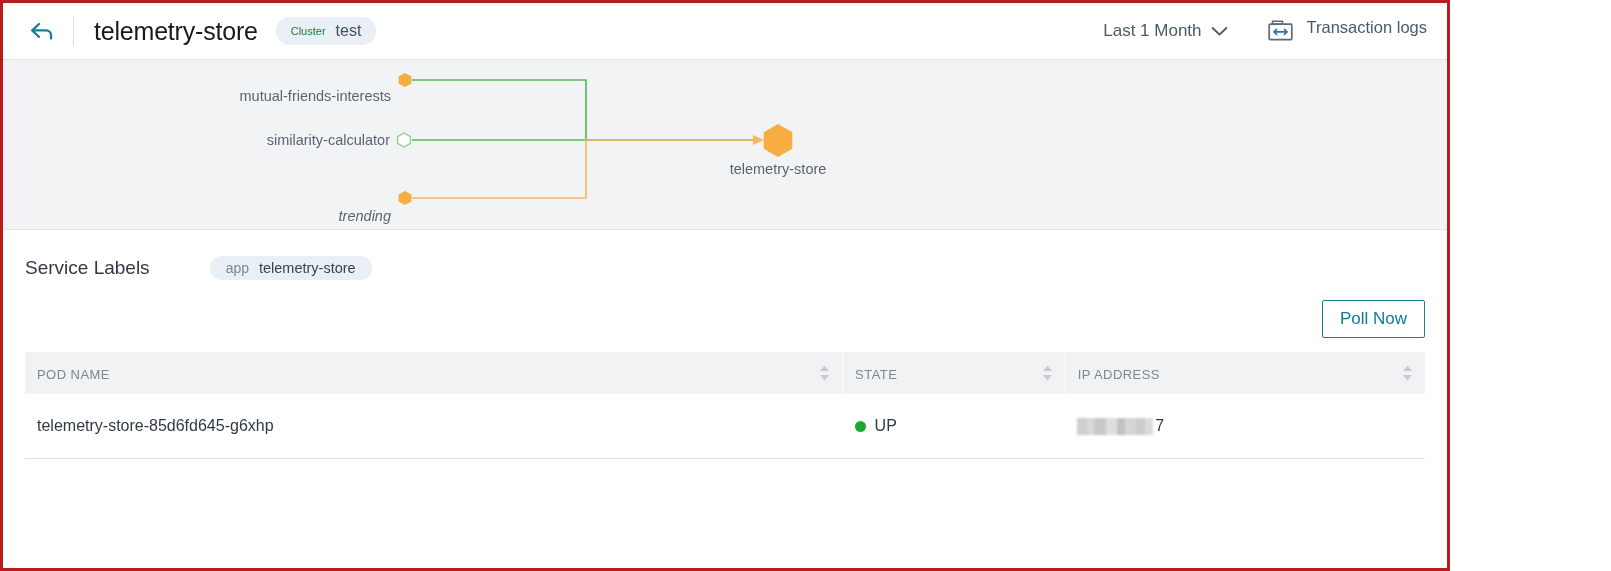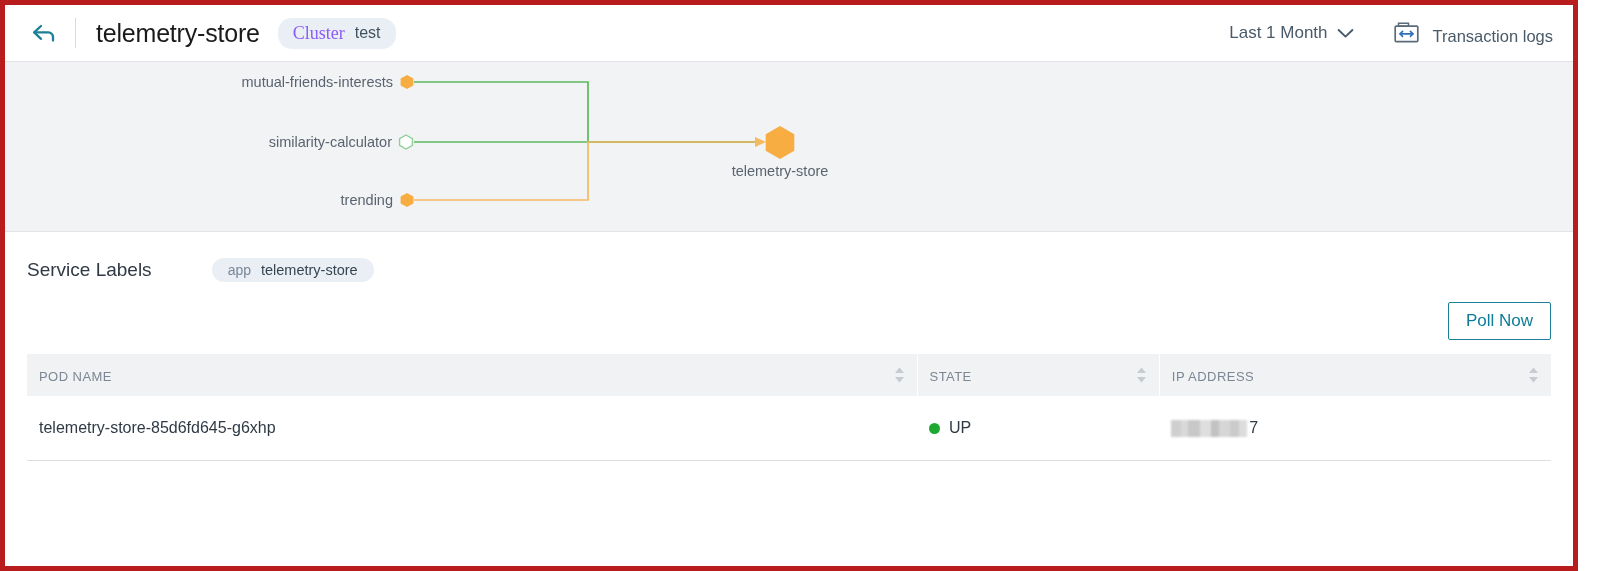--- a/index.html
+++ b/index.html
@@ -4,22 +4,22 @@
 <style>
   * { box-sizing: border-box; margin: 0; padding: 0; }
   html, body {
     width: 1611px; height: 571px;
     background: #ffffff;
     font-family: "Liberation Sans", sans-serif;
     -webkit-font-smoothing: antialiased;
   }
   #app {
     position: relative;
-    width: 1578px; height: 571px;
-    border: 5px solid #b91c1c;
+    width: 1450px; height: 571px;
+    border: 3px solid #b91c1c;
     background: #ffffff;
     overflow: hidden;
   }
 
   
   .header {
     position: relative;
     height: 56px;
     display: flex;
     align-items: center;
@@ -48,37 +48,37 @@
   .chip {
     display: inline-flex;
     align-items: center;
     gap: 10px;
     background: #eaeff5;
     border-radius: 14px;
     padding: 5px 15px;
     margin-left: 18px;
     white-space: nowrap;
   }
-  .chip .k { font-size: 18px; color: #8b5cf6; font-family: Liberation Serif, serif; }
+  .chip .k { font-size: 11px; color: #15803d; }
   .chip .v { font-size: 16px; color: #41525f; }
 
   .header-right {
     margin-left: auto;
     display: flex;
     align-items: center;
     gap: 38px;
   }
   .time-range {
     display: flex; align-items: center; gap: 9px;
     font-size: 17px; color: #4a5a68;
     cursor: pointer; white-space: nowrap;
   }
   .chev { display: block; }
   .txlogs {
-    display: flex; align-items: flex-end; gap: 11px;
+    display: flex; align-items: flex-start; gap: 11px;
     font-size: 16.5px; color: #4a5a68;
     cursor: pointer; white-space: nowrap;
   }
 
   
   .topology {
     position: relative;
     height: 171px;
     background: #f2f3f5;
     border-top: 1px solid #e1e3e6;
@@ -275,25 +275,25 @@
 
       <path d="M402 13 L408.4 16.6 L408.4 23.4 L402 27 L395.6 23.4 L395.6 16.6 Z" fill="#f7ad42"></path>
 
       <path d="M401 73 L407.4 76.6 L407.4 83.4 L401 87 L394.6 83.4 L394.6 76.6 Z" fill="#ffffff" stroke="#8fcf96" stroke-width="1.4"></path>
 
       <path d="M402 131 L408.4 134.6 L408.4 141.4 L402 145 L395.6 141.4 L395.6 134.6 Z" fill="#f7ad42"></path>
 
       <path d="M775 64 L789.3 72.3 L789.3 88.7 L775 97 L760.7 88.7 L760.7 72.3 Z" fill="#f7ad42"></path>
     </svg>
 
-    <div class="topo-label r" style="left:388px; top:12px;">mutual-friends-interests</div>
+    <div class="topo-label r" style="left:388px; top:28px;">mutual-friends-interests</div>
 
     <div class="topo-label r" style="left:387px; top:72px;">similarity-calculator</div>
 
-    <div class="topo-label r" style="left:388px; top:130px;">trending</div>
+    <div class="topo-label r" style="left:388px; top:148px;font-style:italic;">trending</div>
 
     <div class="topo-label c" style="left:775px; top:101px;">telemetry-store</div>
   </div>
 
   <div class="body">
 
     <div class="svc-labels">
       <div class="svc-labels-title">Service Labels</div>
       <div class="tag">
         <span class="k">app</span>

